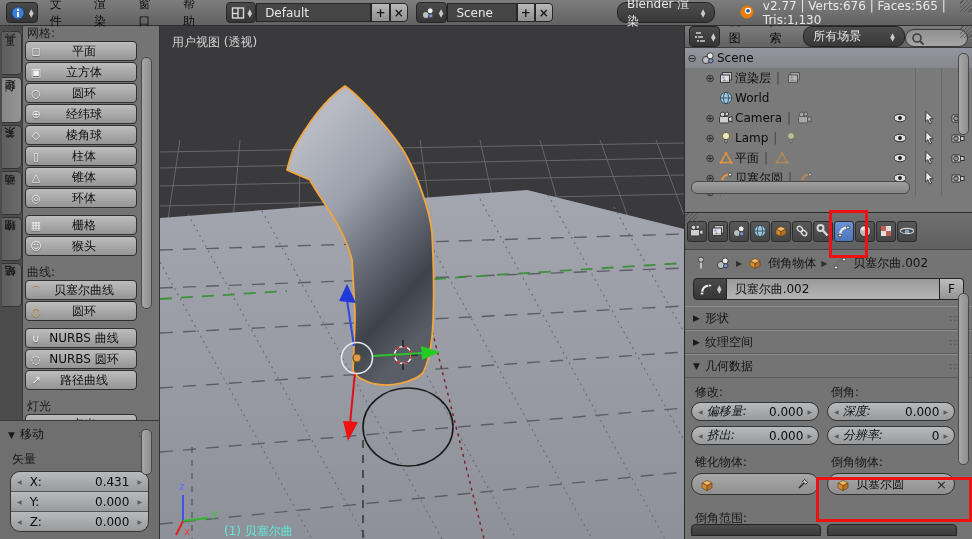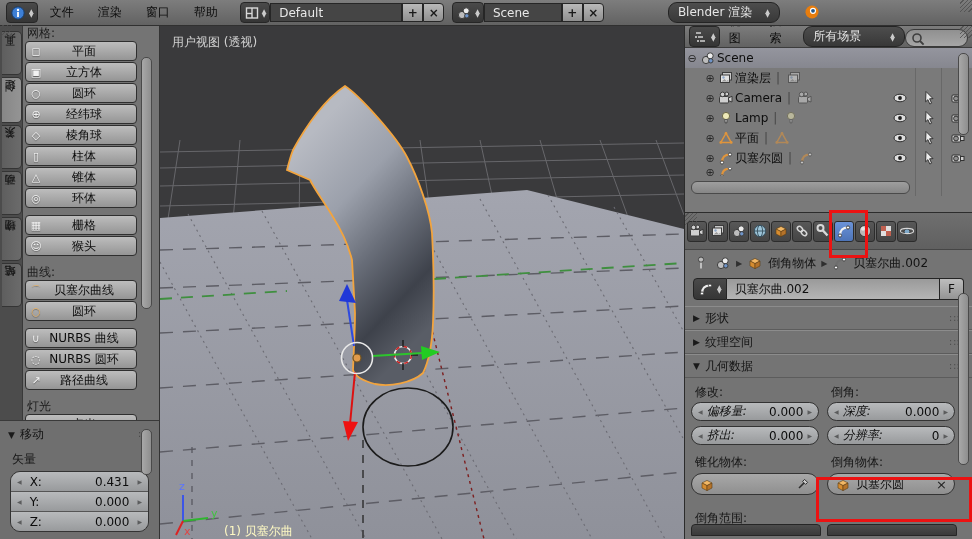--- a/index.html
+++ b/index.html
@@ -47,21 +47,21 @@
   .slider-group{margin:2px 10px 0 10px;border:1px solid #333;border-radius:10px;overflow:hidden;}
   .slider{height:19px;background:linear-gradient(#b8babc,#989a9c);display:flex;align-items:center;
     padding:0 6px;color:#0c0c0c;border-bottom:1px solid #555;}
   .slider:last-child{border-bottom:none;}
   .slider .sl-label{margin-left:8px;}
   .slider .sl-value{margin-left:auto;margin-right:8px;}
   .sl-arrow{font-size:6px;color:rgba(0,0,0,.45);}
   
   #viewport{left:160px;top:25px;width:524px;height:514px;background:#3a3a3c;overflow:hidden;z-index:1;}
   .vp-label{position:absolute;color:#d2d2d2;}
-  .vp-obj-label{position:absolute;color:#fef9c3;text-align:right;}
+  .vp-obj-label{position:absolute;color:#5eead4;text-align:right;}
   .axis-letter{position:absolute;font-size:11px;}
   
   #outliner{left:684px;top:25px;width:288px;height:187px;background:#7a7a7a;border-left:1px solid #2c2c2c;
     box-sizing:border-box;z-index:6;}
   #outliner-header{height:22px;background:linear-gradient(#7d7d7d,#626262);border-bottom:1px solid #3c3c3c;
     display:flex;align-items:flex-end;padding:0 4px;}
   .ol-menu{margin:0 9px;color:#0e0e0e;}
   .ol-rows{position:relative;height:148px;overflow:hidden;}
   .ol-row{height:20px;display:flex;align-items:center;color:#0d0d0d;position:relative;}
   .ol-row.selected{background:linear-gradient(#94959e,#86878f);}
@@ -271,20 +271,21 @@
     <div class="dark-pill" style="margin-left:64px;width:92px;justify-content:space-between">
       <span>Blender 渲染</span>
       <span class="dd-arrows">
           <span>▲</span>
           <span>▼</span>
         </span>
     </div>
     <svg width="18" height="18" style="margin-left:24px">
         <use href="#i-blender"></use>
       </svg>
+    <span id="tb-stats">v2.77 | Verts:676 | Faces:565 | Tris:1,130</span>
   </div>
 
   <div class="hatch" style="left:0;top:25px"></div>
   <div class="hatch" style="left:960px;top:0"></div>
   <div class="hatch" style="left:960px;top:26px"></div>
   <div class="hatch" style="left:685px;top:213px;z-index:50"></div>
 
   <div id="tab-col" class="abs">
     <div class="vtab" style="top:6px;height:44px">工具</div>
     <div class="vtab active" style="top:52px;height:46px">创建</div>
@@ -552,20 +553,28 @@
               <use href="#i-layers"></use>
             </svg>
           </span>
         <span>渲染层</span>
         <span class="ol-divider">|</span>
         <span class="ticon dim">
             <svg width="16" height="16">
               <use href="#i-layers"></use>
             </svg>
           </span>
+      </div>
+      <div class="ol-row" style="padding-left:32px">
+        <span class="ticon">
+            <svg width="16" height="16">
+              <use href="#i-globe"></use>
+            </svg>
+          </span>
+        <span>World</span>
       </div>
       <div class="ol-row" style="padding-left:18px">
         <span class="expander">⊕</span>
         <span class="ticon">
             <svg width="16" height="16">
               <use href="#i-camera"></use>
             </svg>
           </span>
         <span>Camera</span>
         <span class="ol-divider">|</span>

